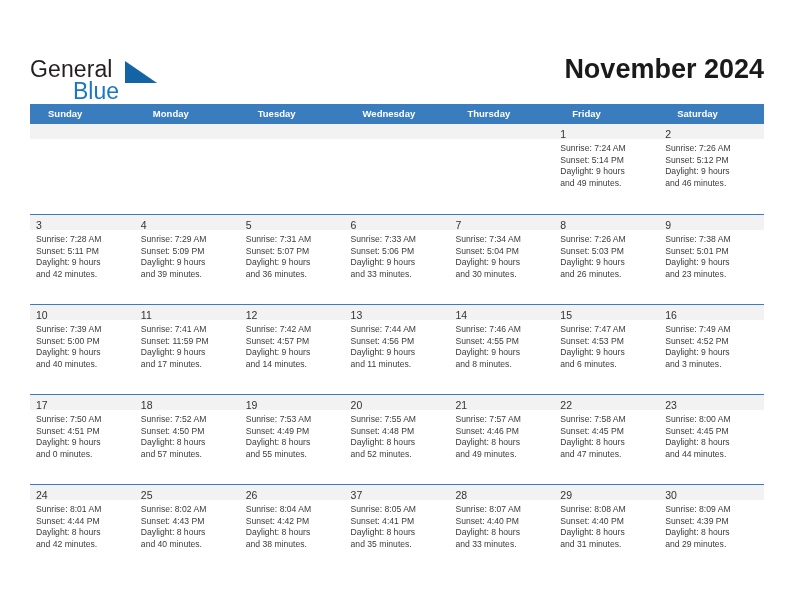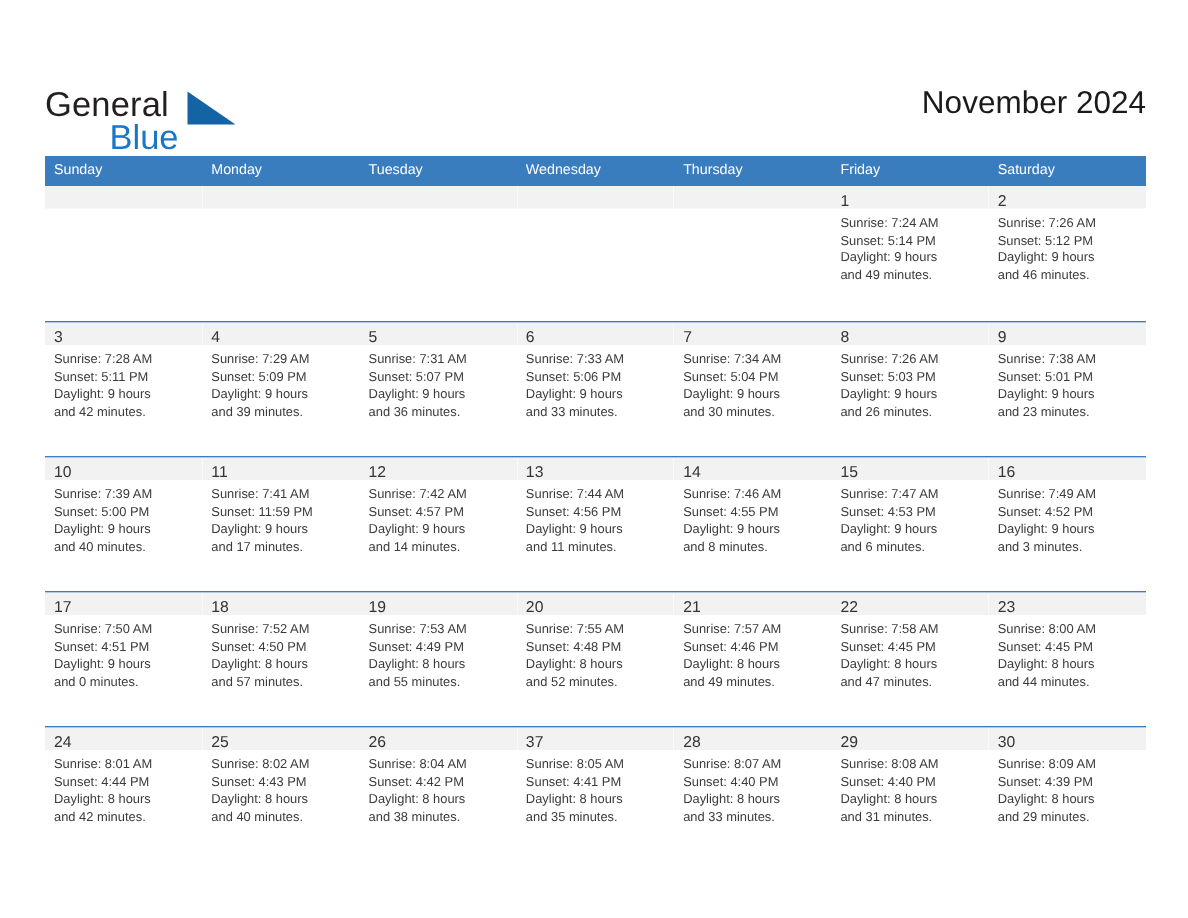--- a/index.html
+++ b/index.html
@@ -64,23 +64,23 @@
     border-top: 22px solid transparent;
   }
 
   .title-block {
     position: absolute;
     right: 0;
     top: 0;
     text-align: right;
   }
   .cal-title {
-    font-size: 21px;
+    font-size: 27px;
     color: #1a1a1a;
-    font-weight: normal;
+    font-weight: bold;
     line-height: 34px;
     white-space: nowrap;
     text-align: right;
   }
   .cal-subtitle {
     font-size: 15px;
     color: #1a1a1a;
     line-height: 22px;
     margin-top: 4px;
     white-space: nowrap;
@@ -96,24 +96,25 @@
   .weekday-row {
     display: flex;
     background: #3a7dbf;
     height: 20px;
   }
   .weekday {
     flex: 1 1 0;
     color: #ffffff;
     font-size: 9.5px;
     line-height: 20px;
-    padding-left: 6px;
+    padding-left: 18px;
     box-sizing: border-box;
     overflow: hidden;
     white-space: nowrap;
+    font-weight: bold;
   }
 
   .week-row {
     display: flex;
     border-top: 1px solid #3a7dbf;
     height: 90px;
     box-sizing: border-box;
   }
   .week-row.first {
     border-top: none;

